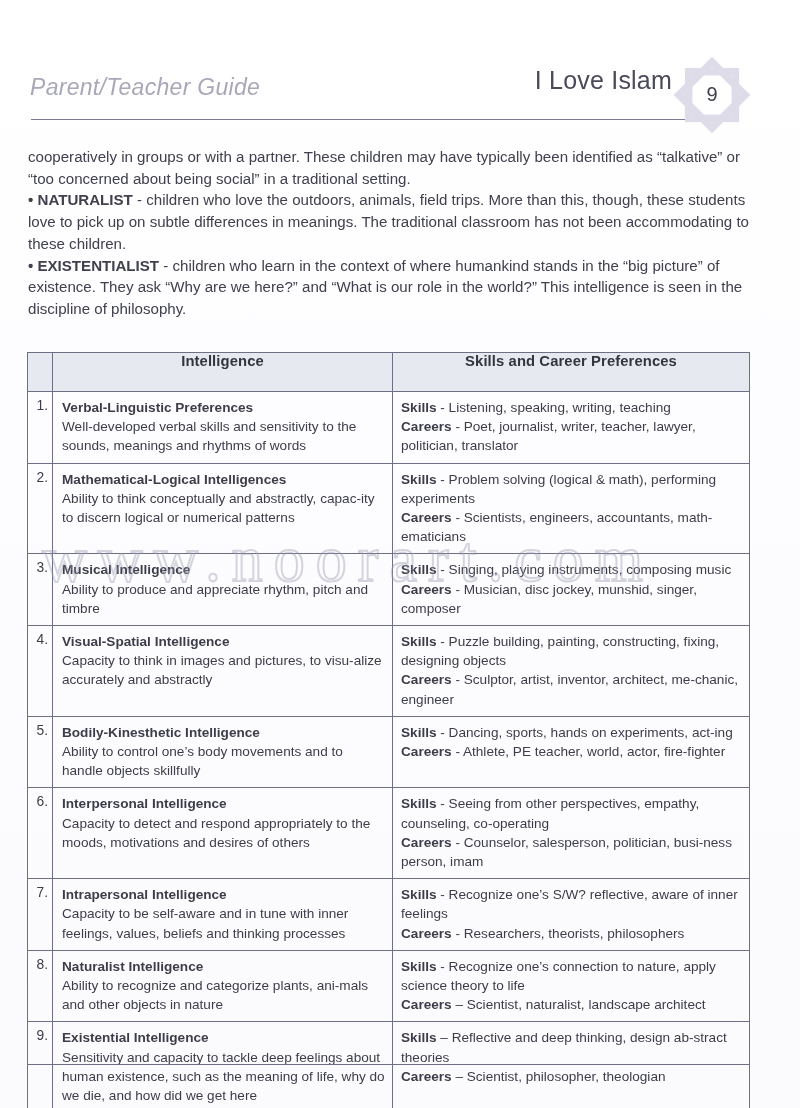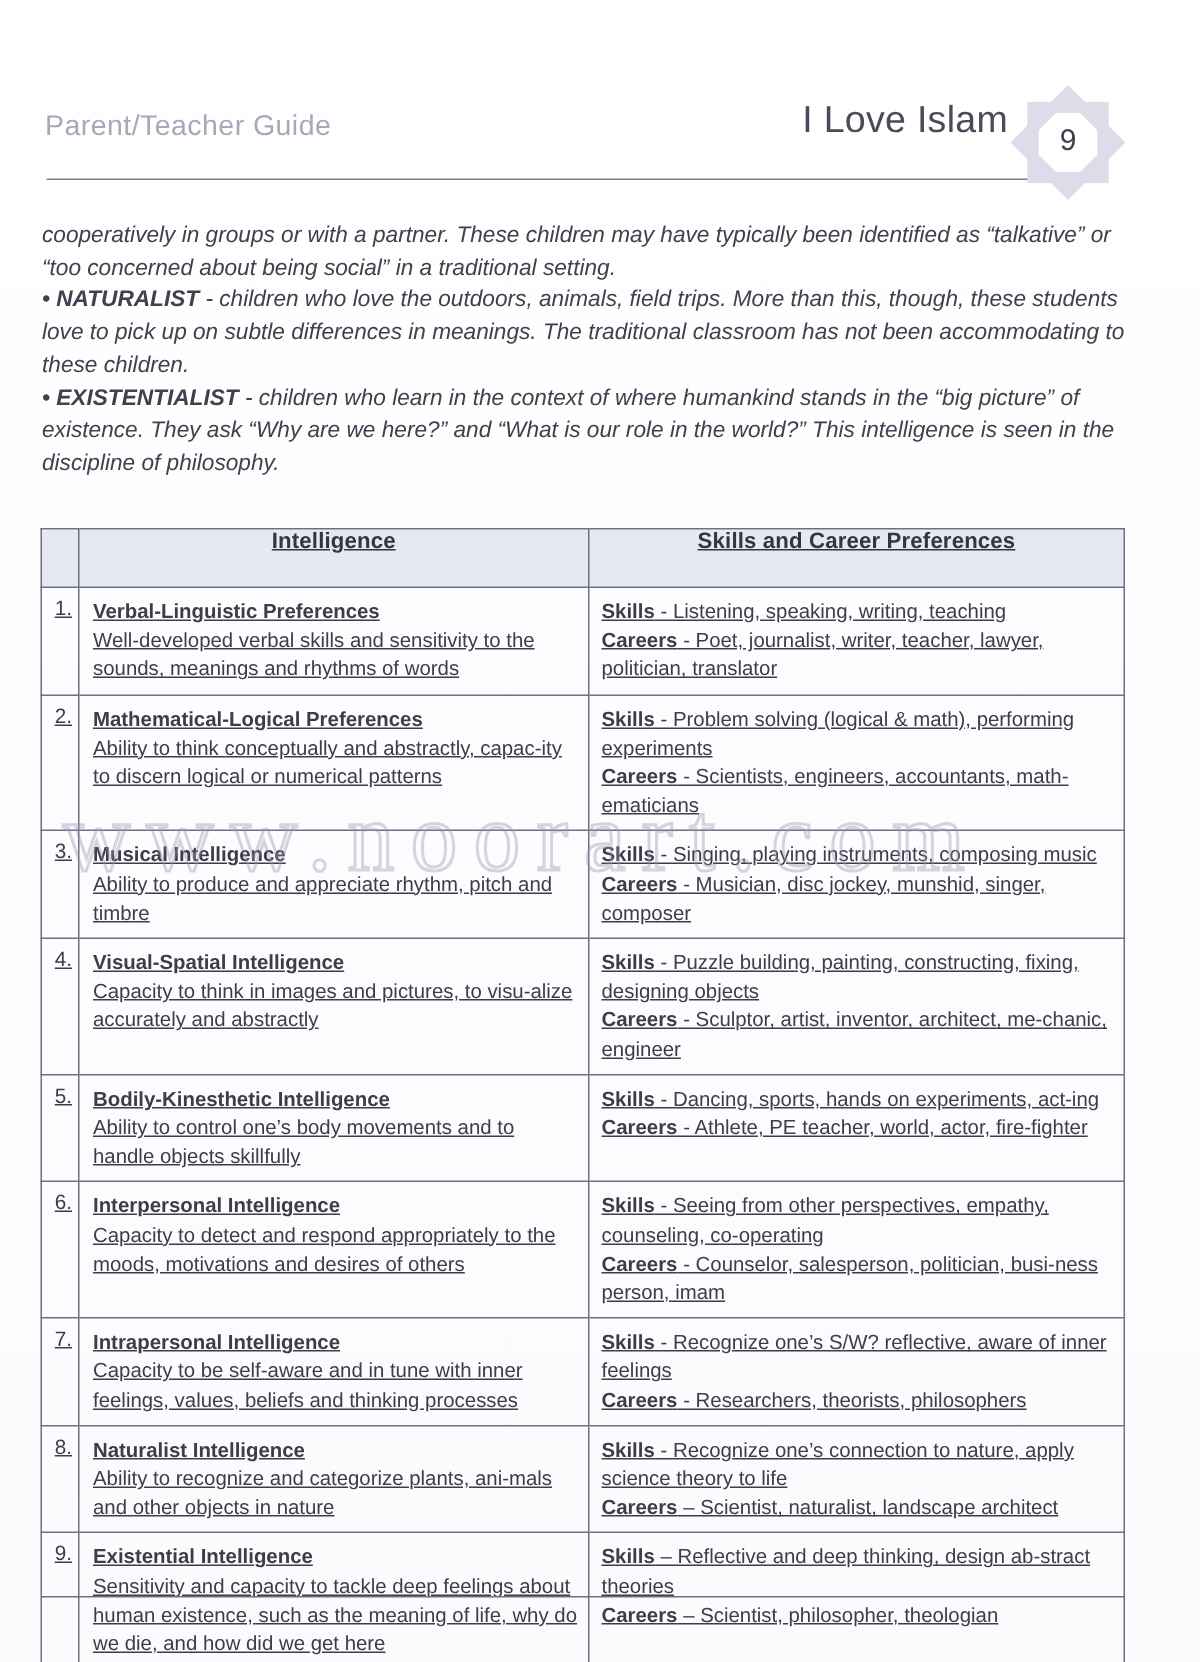--- a/index.html
+++ b/index.html
@@ -28,24 +28,25 @@
     position: absolute;
     left: 30px;
     top: 62px;
     width: 718px;
     height: 62px;
   }
   .header-left {
     position: absolute;
     left: 0;
     top: 12px;
-    font-size: 19px;
+    font-size: 23px;
     letter-spacing: 0.3px;
     color: #a8a8b8;
     white-space: nowrap;
+    font-style: italic;
   }
   .header-right {
     position: absolute;
     right: 76px;
     top: 4px;
     font-size: 25px;
     color: #4a4a58;
     white-space: nowrap;
     letter-spacing: 0.2px;
     margin-left: 40px;
@@ -90,21 +91,20 @@
     position: absolute;
     left: 28px;
     top: 146px;
     width: 722px;
     font-size: 15.1px;
     line-height: 21.7px;
     color: #40404e;
   }
   .body-text p {
     margin: 0;
-    font-style: italic;
   }
   .body-text .term {
     font-weight: bold;
   }
 
   
   .table-caption {
     position: absolute;
     left: 0;
     top: 313px;
@@ -126,21 +126,20 @@
     color: #3d3d4a;
   }
   .mi-table col.c-num { width: 25px; }
   .mi-table col.c-intel { width: 340px; }
   .mi-table col.c-skills { width: 357px; }
 
   .mi-table th, .mi-table td {
     border: 1px solid #6e6e85;
     vertical-align: top;
     padding: 0;
-    text-decoration: underline;
   }
   .mi-table thead th {
     background: #e7e9f1;
     text-align: center;
     font-weight: bold;
     font-size: 14.8px;
     height: 38px;
     color: #35353f;
     letter-spacing: 0.1px;
   }
@@ -262,21 +261,21 @@
         </td>
         <td class="skills-cell">
           <span class="skill-line"><span class="lbl">Skills</span><span> - Listening, speaking, writing, teaching</span></span>
           <span class="career-line"><span class="lbl">Careers</span><span> - Poet, journalist, writer, teacher, lawyer, politician, translator</span></span>
         </td>
       </tr>
 
       <tr>
         <td class="num-cell">2.</td>
         <td class="intel-cell">
-          <span class="intel-title">Mathematical-Logical Preferences</span>
+          <span class="intel-title">Mathematical-Logical Intelligences</span>
           <span class="intel-desc">Ability to think conceptually and abstractly, capac-ity to discern logical or numerical patterns</span>
         </td>
         <td class="skills-cell">
           <span class="skill-line"><span class="lbl">Skills</span><span> - Problem solving (logical &amp; math), performing experiments</span></span>
           <span class="career-line"><span class="lbl">Careers</span><span> - Scientists, engineers, accountants, math-ematicians</span></span>
         </td>
       </tr>
 
       <tr>
         <td class="num-cell">3.</td>

